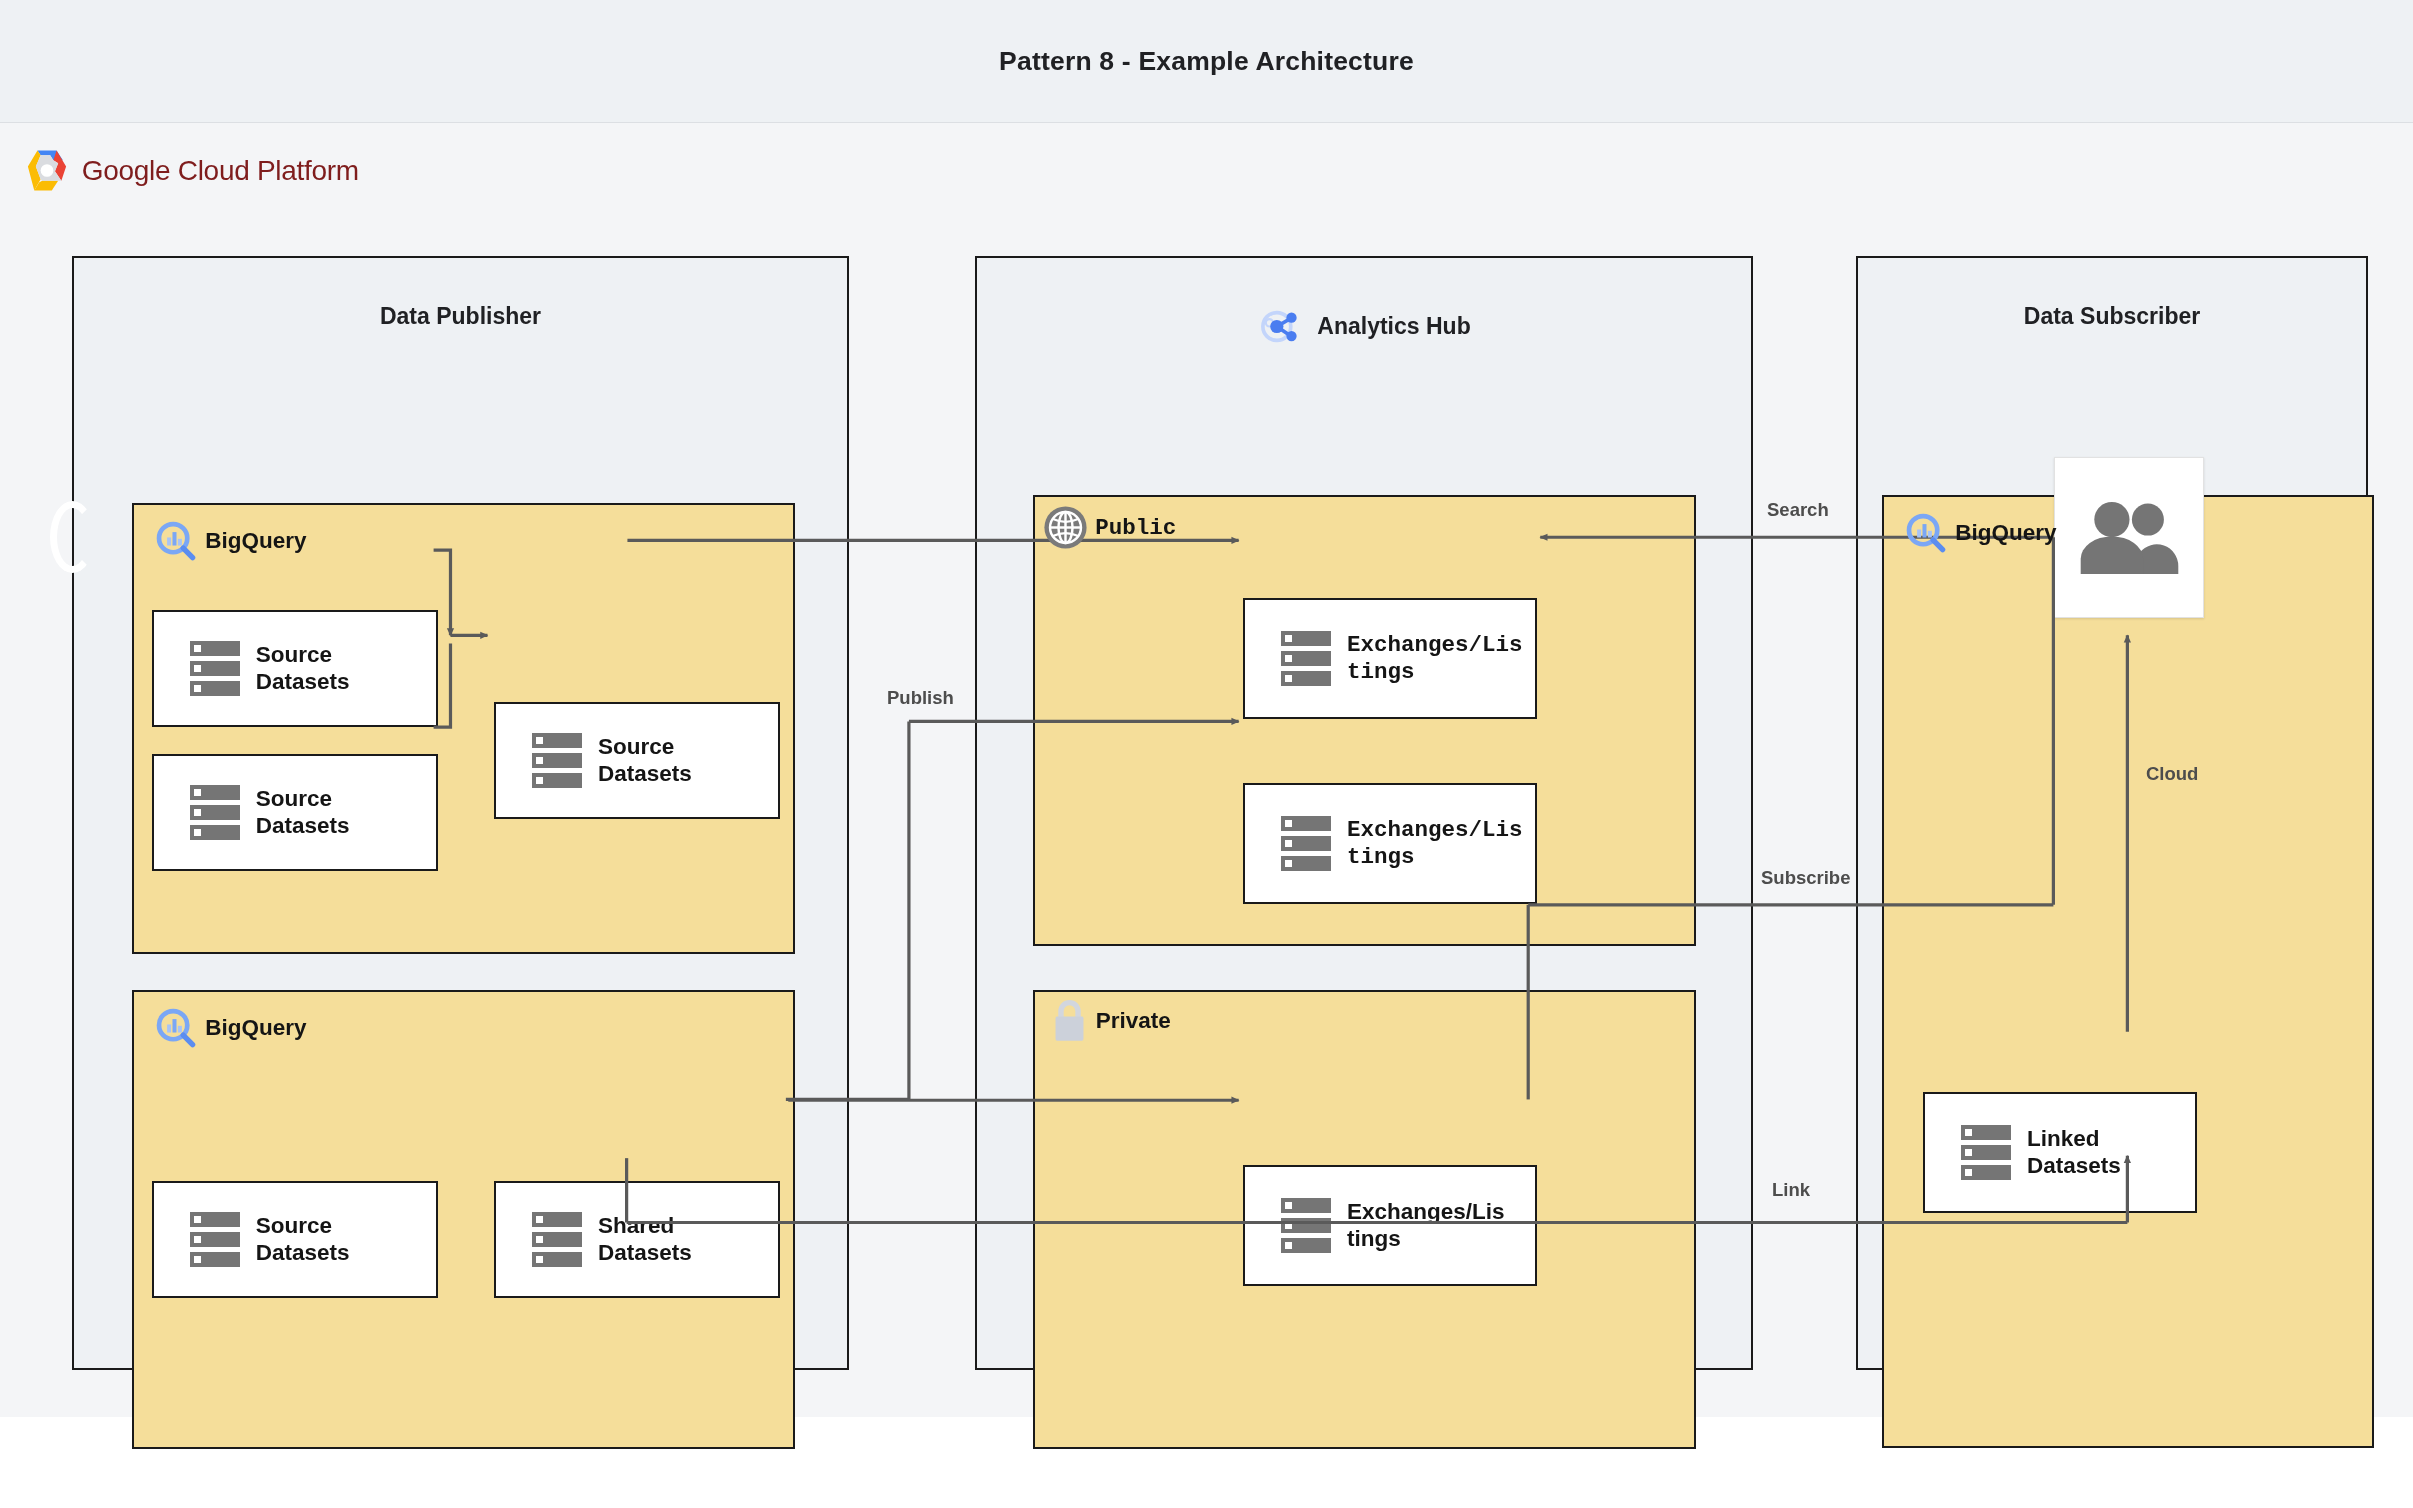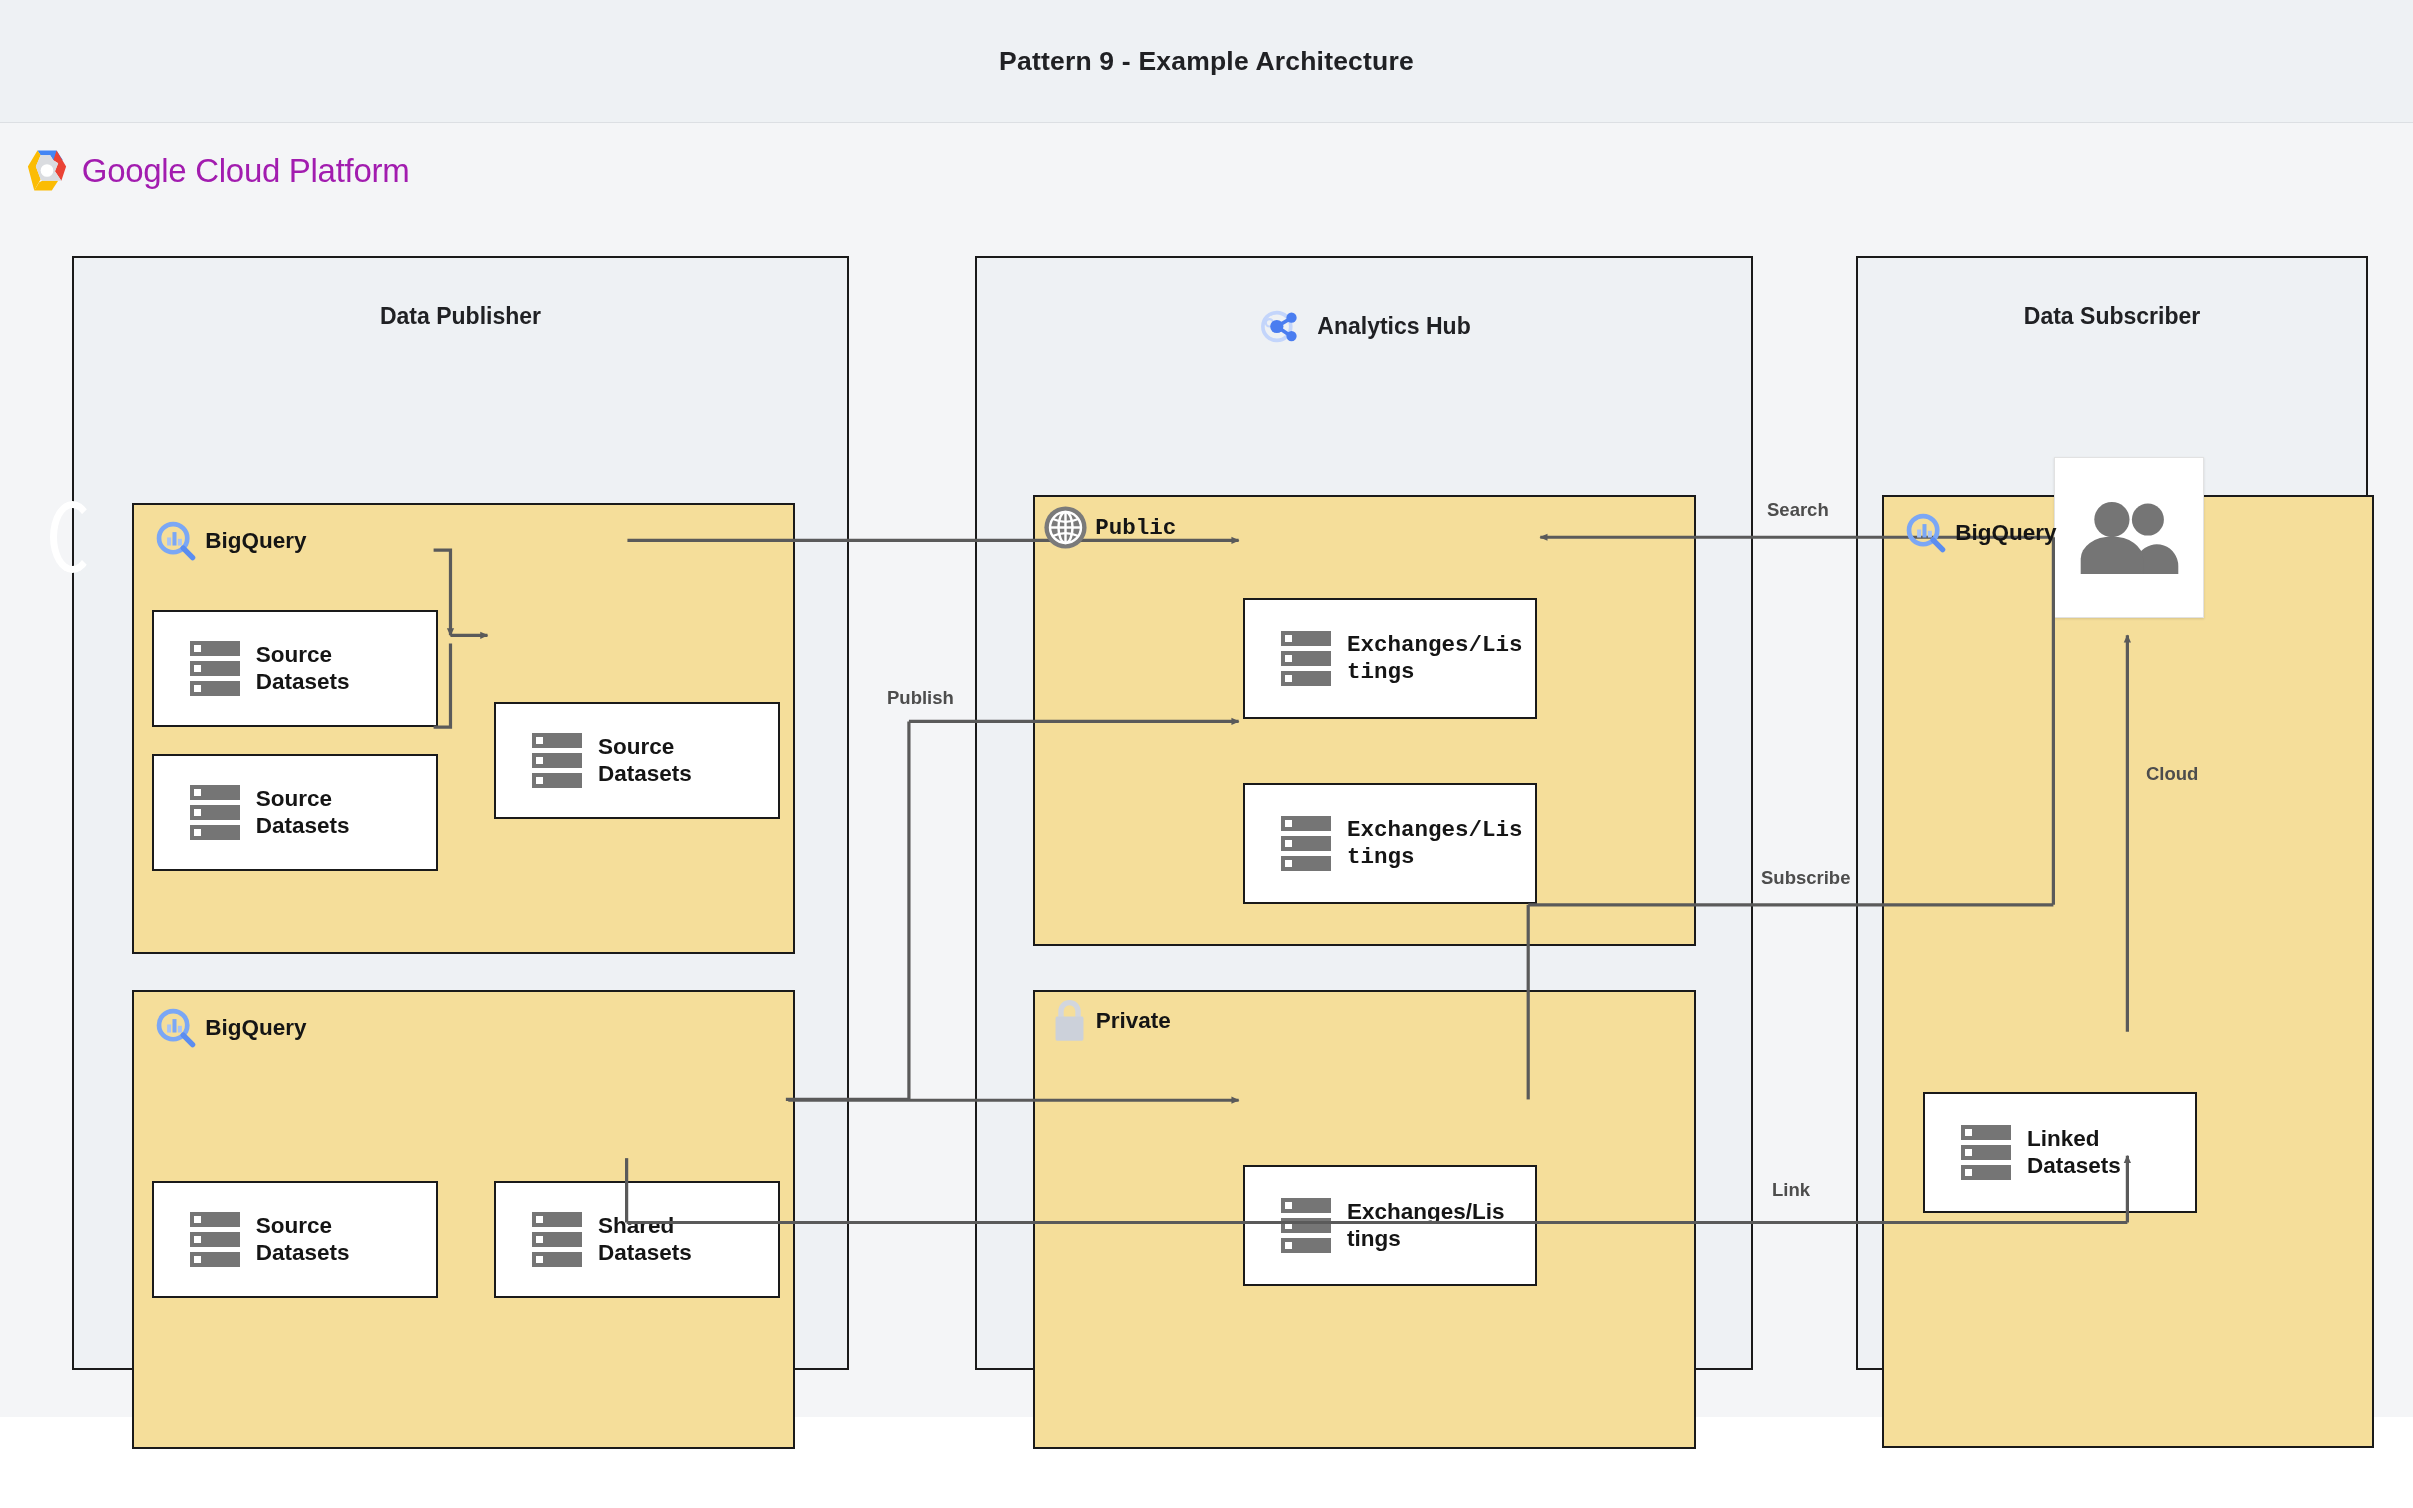--- a/index.html
+++ b/index.html
@@ -26,21 +26,21 @@
   .gcp-canvas {
     position: absolute; left: 0; top: 122px; width: 2413px; height: 1295px;
     background: #f4f5f7;
     border-top: 1.6px solid #dcdfe3;
   }
   .gcp-logo {
     position: absolute; left: 22.5px; top: 26px;
     display: flex; align-items: center; gap: 11.3px;
   }
   .gcp-word {
-    font-size: 33px; color: #a21caf; letter-spacing: -0.3px;
+    font-size: 28px; color: #7f1d1d; letter-spacing: -0.3px;
     white-space: nowrap;
   }
 
   
   .zone {
     position: absolute;
     background: #eef1f4;
     border: 2.4px solid #1a1a1a;
   }
   .zone-title {
@@ -136,21 +136,21 @@
     border: 7.2px solid #ffffff; border-right-color: transparent;
     border-radius: 50%; z-index: 1;
   }
 </style>
 </head>
 <body>
 
 <div id="root">
 
   <div class="title-band">
-    <div class="title-text">Pattern 9 - Example Architecture</div>
+    <div class="title-text">Pattern 8 - Example Architecture</div>
   </div>
 
   <div class="gcp-canvas">
 
     <div class="gcp-logo">
       <svg class="gcp-hex" width="48" height="43" viewBox="0 0 60 54">
         <path d="M18 2 L42 2 L50 14 L38 14 L34 8 L22 8 Z" fill="#4285f4"></path>
         <path d="M42 2 L54 22 L48 40 L40 28 L44 18 L38 14 Z" fill="#ea4335"></path>
         <path d="M48 40 L36 52 L14 52 L20 42 L34 42 Z" fill="#fbbc04" opacity="0"></path>
         <path d="M18 2 L6 22 L14 52 L22 38 L16 22 L22 8 Z" fill="#fbbc04"></path>

